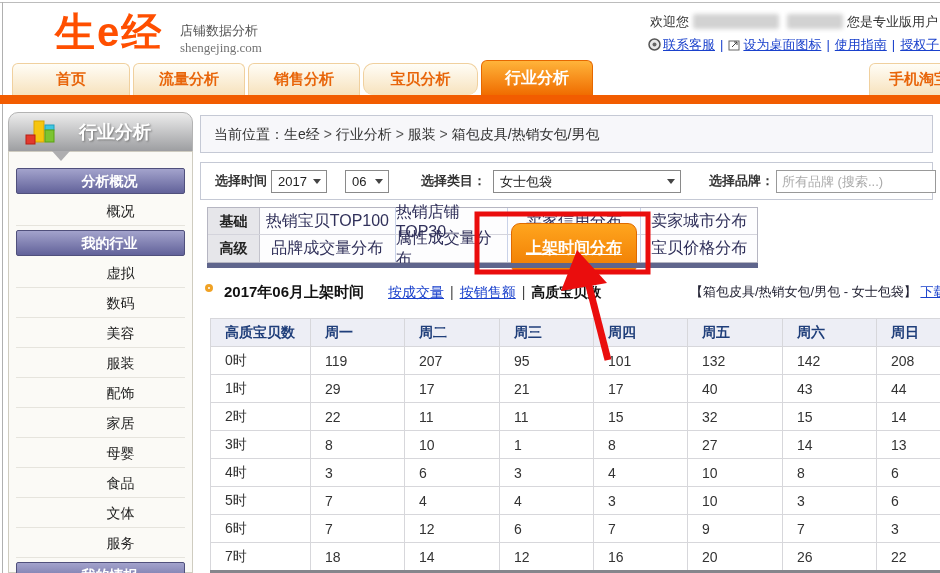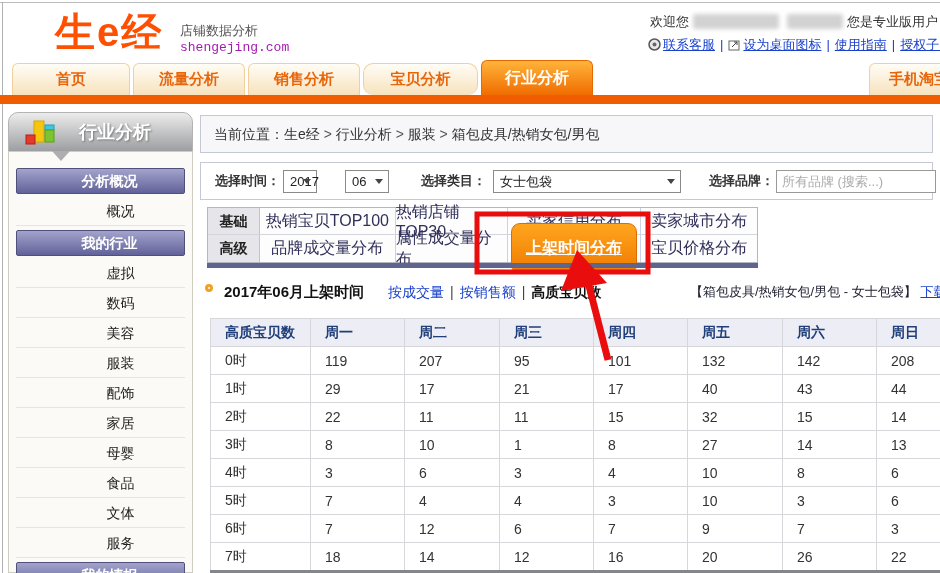--- a/index.html
+++ b/index.html
@@ -7,21 +7,21 @@
   .page { position:relative; width:940px; height:573px; overflow:hidden; background:#fff; }
 
   
   .edge-top { position:absolute; top:2px; left:0; width:940px; height:1px; background:#bcbcbc; }
   .edge-left { position:absolute; top:2px; left:2px; width:1px; height:571px; background:#b0b0b0; }
 
   
   .logo { position:absolute; left:55px; top:10px; font-size:40px; font-weight:bold; color:#ff4f00; letter-spacing:2px; line-height:44px; }
   .brand-sub { position:absolute; left:180px; top:22px; }
   .brand-tagline { font-size:13px; color:#555; }
-  .brand-domain { font-size:13px; color:#a21caf; font-family:Liberation Mono, monospace; }
+  .brand-domain { font-size:13px; color:#737373; font-family:Liberation Serif, serif; }
 
   
   .welcome { position:absolute; left:650px; top:13px; font-size:13px; color:#333; white-space:nowrap; }
   .blurblob { display:inline-block; height:15px; background:#d2d2d2; border-radius:2px; filter:blur(2px); vertical-align:-3px; margin:0 4px; }
   .blur1 { width:86px; } .blur2 { width:56px; }
   .toplinks { position:absolute; left:648px; top:36px; font-size:13px; white-space:nowrap; color:#1a41cc; }
   .toplinks a { color:#1a41cc; text-decoration:underline; cursor:pointer; }
   .toplinks .sep { color:#1a41cc; margin:0 5px; }
   .mini-icon { vertical-align:-2px; margin-right:2px; }
 
@@ -52,21 +52,21 @@
   
   .crumbbox { position:absolute; left:200px; top:115px; width:733px; height:38px; background:#f7f7fa;
               border:1px solid #c5c9d5; line-height:36px; padding-left:13px; font-size:14px; color:#333; white-space:nowrap; }
   .crumb { cursor:pointer; }
   .crumb + .crumb::before { content:" > "; color:#555; cursor:default; }
   .filterbox { position:absolute; left:200px; top:162px; width:733px; height:38px; background:#fff; border:1px solid #c5c9d5; }
   .f-label { position:absolute; top:0; line-height:36px; font-size:13px; font-weight:bold; color:#333; }
   .fl-time { left:14px; } .fl-cat { left:220px; } .fl-brand { left:508px; }
   .fake-select { position:absolute; top:7px; height:23px; line-height:21px; border:1px solid #8a8a8a; background:#fff;
                  font-size:13px; color:#222; padding-left:6px; cursor:pointer; }
-  .sel-year { left:82px; width:34px; } .sel-month { left:144px; width:44px; } .sel-cat { left:292px; width:188px; }
+  .sel-year { left:70px; width:56px; } .sel-month { left:144px; width:44px; } .sel-cat { left:292px; width:188px; }
   .sel-arrow { position:absolute; right:5px; top:8px; width:0; height:0; border-left:4px solid transparent;
                border-right:4px solid transparent; border-top:5px solid #444; }
   .brand-input { position:absolute; left:575px; top:7px; width:160px; height:23px; border:1px solid #999; font-size:13px;
                  padding-left:5px; color:#333; font-family:"Liberation Sans","DejaVu Sans",sans-serif; }
   .brand-input::placeholder { color:#aaa; }
 
   
   .strip { position:absolute; left:207px; top:207px; width:551px; height:56px; border:1px solid #b6b6c2; background:#fdfdfe; }
   .strip-row { display:flex; height:27px; }
   .strip-row.row1 { border-bottom:1px solid #d4d4dc; }
@@ -77,21 +77,21 @@
   .tc1 { width:135px; } .tc2 { width:112px; } .tc3 { width:134px; } .tc4 { width:117px; }
   .tab-active-btn { background:linear-gradient(#ffa51e,#ef7a00); border:1px solid #e06a00; border-radius:9px;
                     color:#fff; font-weight:bold; text-decoration:underline; padding:14px 14px; }
   .strip-bar { position:absolute; left:207px; top:263px; width:551px; height:5px; background:#5f658c; }
 
   
   .chead { position:absolute; left:200px; top:280px; width:740px; height:24px; font-size:14px; }
   .bullet { position:absolute; left:5px; top:4px; width:8px; height:8px; border:3px solid #f0a225; border-radius:50%; background:#fff; }
   .ctitle { position:absolute; left:24px; line-height:24px; font-size:15px; font-weight:bold; color:#111; white-space:nowrap; }
   .sortlinks { position:absolute; left:188px; line-height:24px; white-space:nowrap; color:#333; }
-  .sortlinks a { color:#1a41cc; cursor:pointer; }
+  .sortlinks a { color:#1a41cc; text-decoration:underline; cursor:pointer; }
   .sortlinks .sep { margin:0 6px; color:#444; }
   .metric { font-weight:bold; color:#111; }
   .scope { position:absolute; left:490px; line-height:24px; width:250px; overflow:hidden; white-space:nowrap; font-size:13px; color:#223; }
   .scope a { color:#1a41cc; text-decoration:underline; cursor:pointer; }
 
   
   .datatable { position:absolute; left:210px; top:318px; width:762px; border-collapse:collapse; table-layout:fixed; }
   .datatable th, .datatable td { border:1px solid #d7d7db; height:28px; padding-left:14px; text-align:left; font-size:14px; }
   .datatable th { background:#edeef5; color:#1f3e7a; font-weight:bold; }
   .datatable td { color:#333; background:#fff; }

